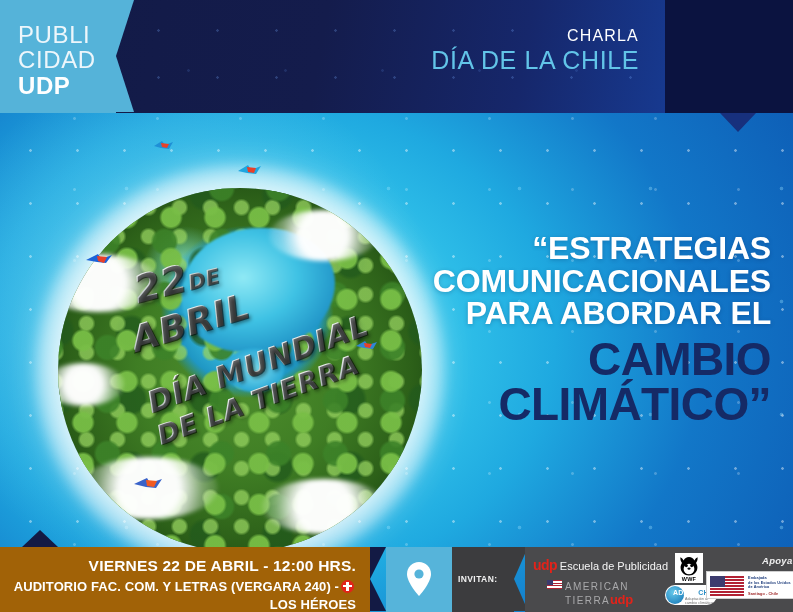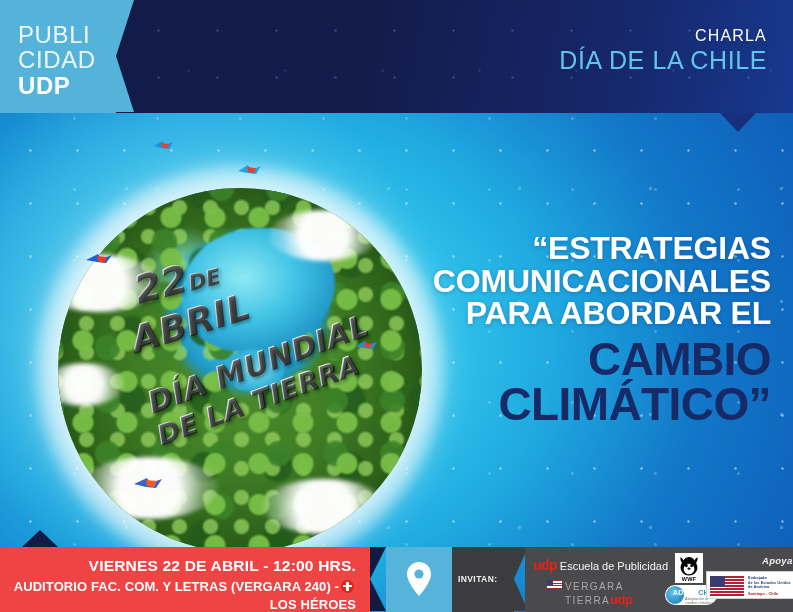--- a/index.html
+++ b/index.html
@@ -138,21 +138,21 @@
   .gt1 { left: 18px;  top: 8px;   font-size: 38px; transform: rotate(-14deg); }
   .gt1 .sm { font-size: 21px; }
   .gt2 { left: 14px;  top: 52px;  font-size: 36px; transform: rotate(-17deg); }
   .gt3 { left: 26px;  top: 96px;  font-size: 30px; transform: rotate(-20deg); }
   .gt4 { left: 36px;  top: 134px; font-size: 27px; transform: rotate(-20deg); }
 
   
   .header {
     position: absolute;
     left: 0; top: 0;
-    width: 793px; height: 113px;
+    width: 665px; height: 113px;
     background: linear-gradient(100deg, #121a46 0%, #141c4c 48%, #16276b 78%, #17398f 100%);
     overflow: visible;
   }
   .header-dots {
     position: absolute; inset: 0;
     background-image:
       radial-gradient(circle, rgba(120,170,255,.25) 1px, transparent 1.5px),
       radial-gradient(circle, rgba(90,140,230,.18) 1px, transparent 1.6px);
     background-size: 59px 47px, 97px 83px;
     background-position: 11px 7px, 43px 29px;
@@ -244,21 +244,21 @@
   
   .footer {
     position: absolute;
     left: 0; top: 547px;
     width: 793px; height: 65px;
   }
   .foot-info {
     position: absolute;
     left: 0; top: 0;
     width: 370px; height: 65px;
-    background: #ef4444;
+    background: #a16207;
   }
   .foot-info-point {
     position: absolute;
     left: 370px; top: 0;
     width: 0; height: 0;
     border-top: 32.5px solid #131a44;
     border-bottom: 32.5px solid #131a44;
     border-right: 16px solid transparent;
   }
   .foot-notch {
@@ -628,21 +628,21 @@
     </div>
     <div class="foot-invitan-point"></div>
 
     <div class="foot-logos">
 
       <div class="udp-esc">
         <span class="udp-mark">udp</span><span class="udp-esc-text">Escuela de Publicidad</span>
       </div>
 
       <div class="amcorner">
-        <span class="am-t1"><span class="am-flag"></span><span>VERGARA</span></span>
+        <span class="am-t1"><span class="am-flag"></span><span>AMERICAN</span></span>
         <span class="am-t2"><span>TIERRA</span><span class="am-udp">udp</span></span>
       </div>
 
       <div class="wwf-logo">
         <svg width="28" height="24" viewBox="0 0 28 24" style="display:block">
           <ellipse cx="14" cy="14" rx="7.2" ry="8" fill="#ffffff"></ellipse>
           <path d="M14 4 C11.5 4 9.6 5.4 8.6 7.4 C7.6 5.6 6.4 4.6 5.4 4.2 C5.2 6.4 5.9 8.6 7 10 C6.1 11.3 5.6 12.9 5.6 14.6 C5.6 19.2 9.4 22.6 14 22.6 C18.6 22.6 22.4 19.2 22.4 14.6 C22.4 12.9 21.9 11.3 21 10 C22.1 8.6 22.8 6.4 22.6 4.2 C21.6 4.6 20.4 5.6 19.4 7.4 C18.4 5.4 16.5 4 14 4 Z" fill="#000000"></path>
           <ellipse cx="14" cy="16" rx="5.4" ry="5.2" fill="#ffffff"></ellipse>
           <ellipse cx="11.3" cy="12.6" rx="1.5" ry="1.7" fill="#000000"></ellipse>
           <ellipse cx="16.7" cy="12.6" rx="1.5" ry="1.7" fill="#000000"></ellipse>

